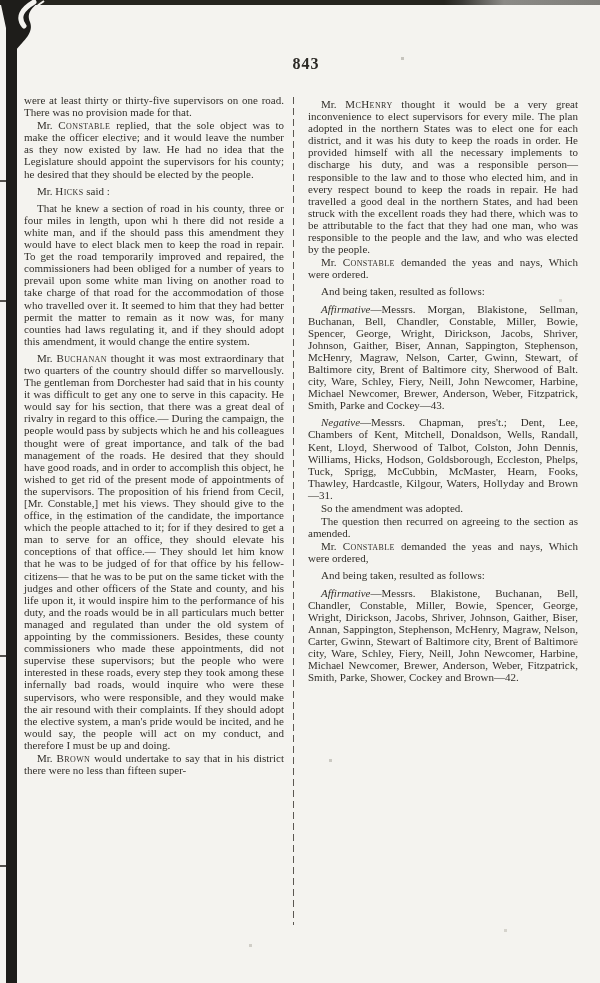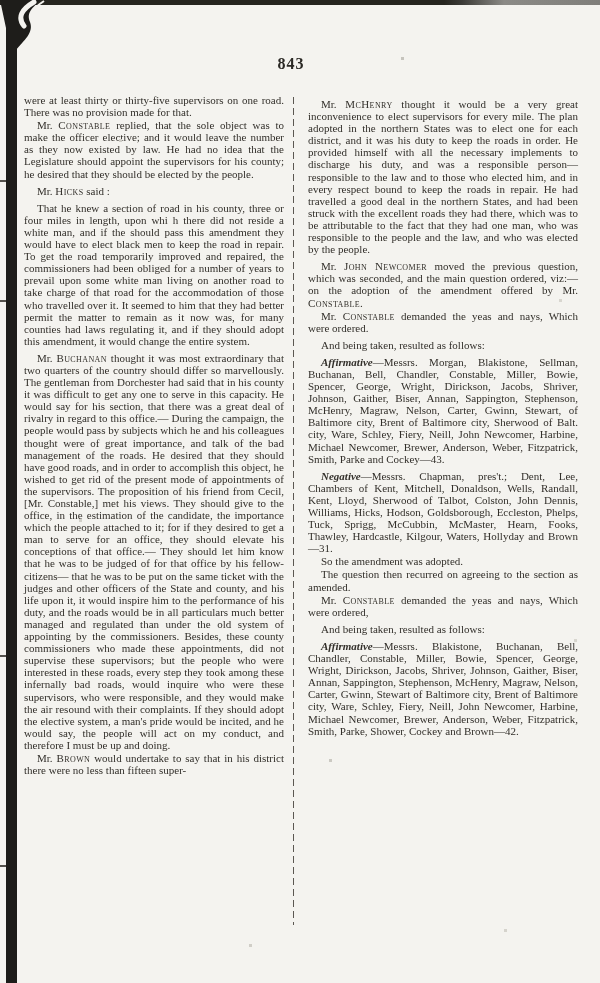--- a/index.html
+++ b/index.html
@@ -3,32 +3,32 @@
 <meta charset="utf-8">
 <style>
   html,body{margin:0;padding:0;background:#e8e7e3;}
   .page{position:relative;width:600px;height:983px;background:#f4f3ef;overflow:hidden;
         font-family:"Liberation Serif","DejaVu Serif",serif;color:#322f2a;}
   .top-edge{position:absolute;left:0;top:0;width:600px;height:5px;
         background:linear-gradient(90deg,#26251f 0%,#26251f 74%,#3c3b37 77%,#8b8a86 84%,#7f7e7a 100%);}
   .binding-strip{position:absolute;left:6px;top:0;width:11px;height:983px;background:#1d1c19;}
   .binding-curl{position:absolute;left:0;top:0;}
   .edge-tick{position:absolute;left:0;width:6px;height:2px;background:#55524c;}
-  .page-number{position:absolute;left:245px;top:55px;width:92px;text-align:center;
+  .page-number{position:absolute;left:260px;top:55px;width:92px;text-align:center;
         font-size:16px;font-weight:bold;letter-spacing:1px;color:#2b2925;}
   .col{position:absolute;top:93px;font-size:11px;line-height:12.1px;text-align:justify;}
   .col-left{left:24px;width:260px;}
   .col-right{left:308px;width:270px;}
   .divider{position:absolute;left:293px;top:97px;width:1px;height:828px;
         background:repeating-linear-gradient(180deg,#5b5751 0px,#5b5751 7px,transparent 7px,transparent 11px);}
   .para{margin:1px 0 1px 0;text-indent:13px;}
   .para.noindent{text-indent:0;}
   .para.spaced{margin-top:5px;}
   .sc{font-variant:small-caps;letter-spacing:0.4px;}
-  .it{font-style:italic;font-weight:bold;}
+  .it{font-style:italic;}
   .speckles{position:absolute;left:0;top:0;width:1px;height:1px;background:transparent;
         box-shadow:120px 140px 0 1px #cfcdc6, 402px 58px 0 1px #c6c4bd, 560px 300px 0 1px #d8d6cf,
                    80px 520px 0 1px #d2d0c9, 330px 760px 0 1px #cbc9c2, 505px 930px 0 1px #d5d3cc,
                    250px 945px 0 1px #d0cec7, 575px 640px 0 1px #d8d6cf;}
 </style>
 </head>
 <body>
 
 <div class="page">
 
@@ -54,21 +54,20 @@
   <div id="left-column" class="col col-left">
       <p class="para noindent"><span>were at least thirty or thirty-five supervisors on one road.  There was no provision made for that.</span></p>
       <p class="para indent"><span>Mr. </span><span class="sc">Constable</span><span> replied, that the sole object was to make the officer elective; and it would leave the number as they now existed by law. He had no idea that the Legislature should appoint the supervisors for his county; he desired that they should be elected by the people.</span></p>
       <p class="para indent spaced"><span>Mr. </span><span class="sc">Hicks</span><span> said :</span></p>
       <p class="para indent spaced"><span>That he knew a section of road in his county, three or four miles in length, upon whi h there did not reside a white man, and if the should pass this amendment they would have to elect black men to keep the road in repair.  To get the road temporarily improved and repaired, the commissioners had been obliged for a number of years to prevail upon some white man living on another road to take charge of that road for the accommodation of those who travelled over it. It seemed to him that they had better permit the matter to remain as it now was, for many counties had laws regulating it, and if they should adopt this amendment, it would change the entire system.</span></p>
       <p class="para indent spaced"><span>Mr. </span><span class="sc">Buchanan</span><span> thought it was most extraordinary that two quarters of the country should differ so marvellously.  The gentleman from Dorchester had said that in his county it was difficult to get any one to serve in this capacity. He would say for his section, that there was a great deal of rivalry in regard to this office.— During the campaign, the people would pass by subjects which he and his colleagues thought were of great importance, and talk of the bad management of the roads.  He desired that they should have good roads, and in order to accomplish this object, he wished to get rid of the present mode of appointments of the supervisors.  The proposition of his friend from Cecil, [Mr. Constable,] met his views.  They should give to the office, in the estimation of the candidate, the importance which the people attached to it; for if they desired to get a man to serve for an office, they should elevate his conceptions of that office.— They should let him know that he was to be judged of for that office by his fellow-citizens— that he was to be put on the same ticket with the judges and other officers of the State and county, and his life upon it, it would inspire him to the performance of his duty, and the roads would be in all particulars much better managed and regulated than under the old system of appointing by the commissioners.  Besides, these county commissioners who made these appointments, did not supervise these supervisors; but the people who were interested in these roads, every step they took among these infernally bad roads, would inquire who were these supervisors, who were responsible, and they would make the air resound with their complaints.  If they should adopt the elective system, a man's pride would be incited, and he would say, the people will act on my conduct, and therefore I must be up and doing.</span></p>
       <p class="para indent"><span>Mr. </span><span class="sc">Brown</span><span> would undertake to say that in his district there were no less than fifteen super-</span></p>
     </div>
   <div id="right-column" class="col col-right">
       <p class="para indent spaced"><span>Mr. </span><span class="sc">McHenry</span><span> thought it would be a very great inconvenience to elect supervisors for every mile.  The plan adopted in the northern States was to elect one for each district, and it was his duty to keep the roads in order.  He provided himself with all the necessary implements to discharge his duty, and was a responsible person—responsible to the law and to those who elected him, and in every respect bound to keep the roads in repair.  He had travelled a good deal in the northern States, and had been struck with the excellent roads they had there, which was to be attributable to the fact that they had one man, who was responsible to the people and the law, and who was elected by the people.</span></p>
-      <p class="para indent spaced"><span>Mr. </span><span class="sc">John Newcomer</span><span> moved the previous question, which was seconded, and the main question ordered, viz:—on the adoption of the amendment offered by Mr. </span><span class="sc">Constable</span><span>.</span></p>
       <p class="para indent"><span>Mr. </span><span class="sc">Constable</span><span> demanded the yeas and nays, Which were ordered.</span></p>
       <p class="para indent spaced"><span>And being taken, resulted as follows:</span></p>
       <p class="para indent spaced"><span class="it">Affirmative</span><span>—Messrs. Morgan, Blakistone, Sellman, Buchanan, Bell, Chandler, Constable, Miller, Bowie, Spencer, George, Wright, Dirickson, Jacobs, Shriver, Johnson, Gaither, Biser, Annan, Sappington, Stephenson, McHenry, Magraw, Nelson, Carter, Gwinn, Stewart, of Baltimore city, Brent of Baltimore city, Sherwood of Balt. city, Ware, Schley, Fiery, Neill, John Newcomer, Harbine, Michael Newcomer, Brewer, Anderson, Weber, Fitzpatrick, Smith, Parke and Cockey—43.</span></p>
       <p class="para indent spaced"><span class="it">Negative</span><span>—Messrs. Chapman, pres't.; Dent, Lee, Chambers of Kent, Mitchell, Donaldson, Wells, Randall, Kent, Lloyd, Sherwood of Talbot, Colston, John Dennis, Williams, Hicks, Hodson, Goldsborough, Eccleston, Phelps, Tuck, Sprigg, McCubbin, McMaster, Hearn, Fooks, Thawley, Hardcastle, Kilgour, Waters, Hollyday and Brown—31.</span></p>
       <p class="para indent"><span>So the amendment was adopted.</span></p>
       <p class="para indent"><span>The question then recurred on agreeing to the section as amended.</span></p>
       <p class="para indent"><span>Mr. </span><span class="sc">Constable</span><span> demanded the yeas and nays, Which were ordered,</span></p>
       <p class="para indent spaced"><span>And being taken, resulted as follows:</span></p>
       <p class="para indent spaced"><span class="it">Affirmative</span><span>—Messrs. Blakistone, Buchanan, Bell, Chandler, Constable, Miller, Bowie, Spencer, George, Wright, Dirickson, Jacobs, Shriver, Johnson, Gaither, Biser, Annan, Sappington, Stephenson, McHenry, Magraw, Nelson, Carter, Gwinn, Stewart of Baltimore city, Brent of Baltimore city, Ware, Schley, Fiery, Neill, John Newcomer, Harbine, Michael Newcomer, Brewer, Anderson, Weber, Fitzpatrick, Smith, Parke, Shower, Cockey and Brown—42.</span></p>
     </div>

